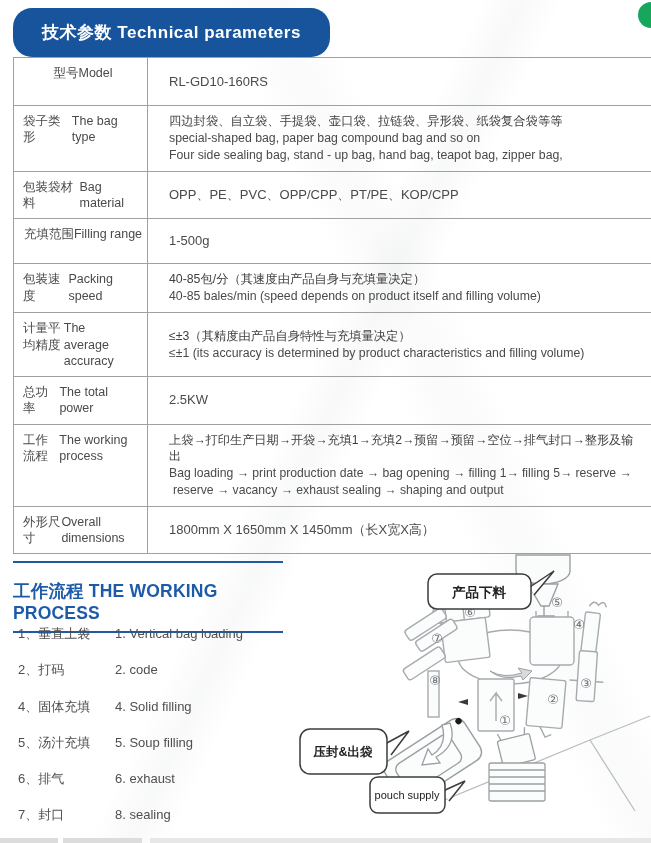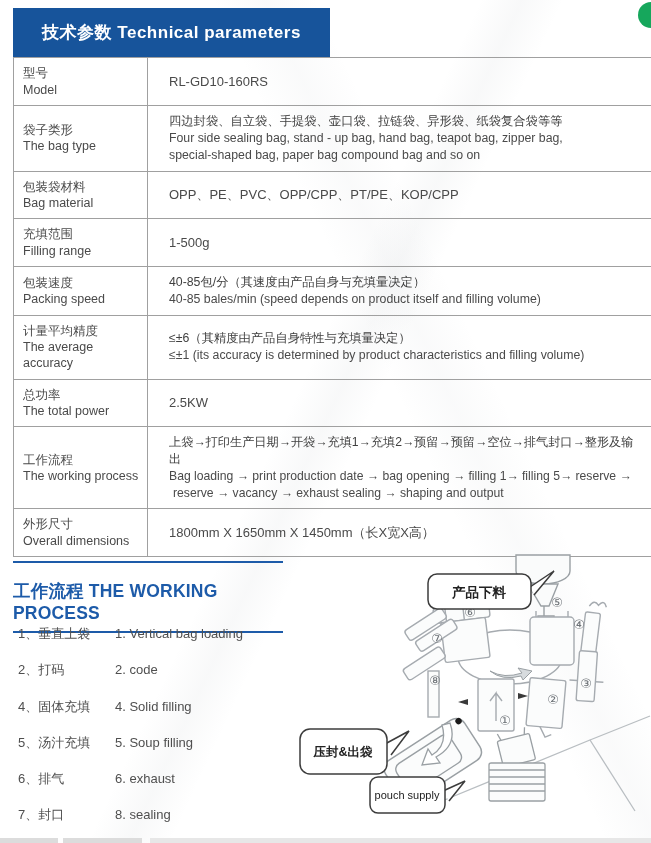--- a/index.html
+++ b/index.html
@@ -14,32 +14,32 @@
     background:
       linear-gradient(115deg, rgba(0,0,0,0) 46%, rgba(120,130,140,0.05) 50%, rgba(0,0,0,0) 54%),
       linear-gradient(65deg, rgba(0,0,0,0) 58%, rgba(120,130,140,0.04) 63%, rgba(0,0,0,0) 68%);
   }
   .green-dot{
     position:absolute;top:2px;right:-13px;width:26px;height:26px;border-radius:50%;
   }
   .hdr{
     position:absolute;left:13px;top:8px;width:317px;height:49px;
     display:flex;align-items:center;justify-content:center;
-    color:#fff;font-size:17px;font-weight:bold;letter-spacing:.5px;
+    color:#fff;font-size:17px;font-weight:bold;letter-spacing:.5px;border-radius:19px;
   }
   .spec{
     position:absolute;left:13px;top:57px;width:638px;
     border-left:1px solid #a0a0a0;border-top:1px solid #a0a0a0;
     box-sizing:border-box;
   }
   .srow{display:flex;border-bottom:1px solid #a0a0a0;box-sizing:border-box;}
   .lcell{
     width:134px;min-width:134px;box-sizing:border-box;
     border-right:1px solid #a0a0a0;
-    padding:7px 4px 7px 9px;display:flex;flex-direction:column;justify-content:center;
+    padding:7px 4px 7px 9px;display:flex;flex-direction:row;justify-content:center;
     font-size:12.5px;line-height:1.3;color:#4a4a4a;
   }
   .vcell{
     flex:1;box-sizing:border-box;padding:7px 6px 7px 21px;
     display:flex;flex-direction:column;justify-content:center;
     font-size:13px;line-height:1.38;color:#4a4a4a;
   }
   .vzh{color:#3f3f3f;}
   .h48{min-height:48px}.h47{min-height:47px}.h46{min-height:46px}.h45{min-height:45px}
   .h44{min-height:44px}.h43{min-height:43px}.h70{min-height:70px}.h38{min-height:38px}
@@ -82,22 +82,22 @@
     </div>
   </div>
 
   <div class="srow h47">
     <div class="lcell">
       <span>袋子类形</span>
       <span>The bag type</span>
     </div>
     <div class="vcell" style="font-size:12.3px">
       <div class="vzh">四边封袋、自立袋、手提袋、壶口袋、拉链袋、异形袋、纸袋复合袋等等</div>
+      <div>special-shaped bag, paper bag compound bag and so on</div>
       <div>Four side sealing bag, stand - up bag, hand bag, teapot bag, zipper bag,</div>
-      <div>special-shaped bag, paper bag compound bag and so on</div>
     </div>
   </div>
 
   <div class="srow h46">
     <div class="lcell">
       <span>包装袋材料</span>
       <span>Bag material</span>
     </div>
     <div class="vcell">
       <div>OPP、PE、PVC、OPP/CPP、PT/PE、KOP/CPP</div>
@@ -125,21 +125,21 @@
       <div>40-85 bales/min (speed depends on product itself and filling volume)</div>
     </div>
   </div>
 
   <div class="srow h43">
     <div class="lcell" style="padding-right:16px">
       <span>计量平均精度</span>
       <span>The average accuracy</span>
     </div>
     <div class="vcell" style="font-size:12.3px">
-      <div class="vzh">≤±6（其精度由产品自身特性与充填量决定）</div>
+      <div class="vzh">≤±3（其精度由产品自身特性与充填量决定）</div>
       <div>≤±1 (its accuracy is determined by product characteristics and filling volume)</div>
     </div>
   </div>
 
   <div class="srow h44">
     <div class="lcell">
       <span>总功率</span>
       <span>The total power</span>
     </div>
     <div class="vcell">

